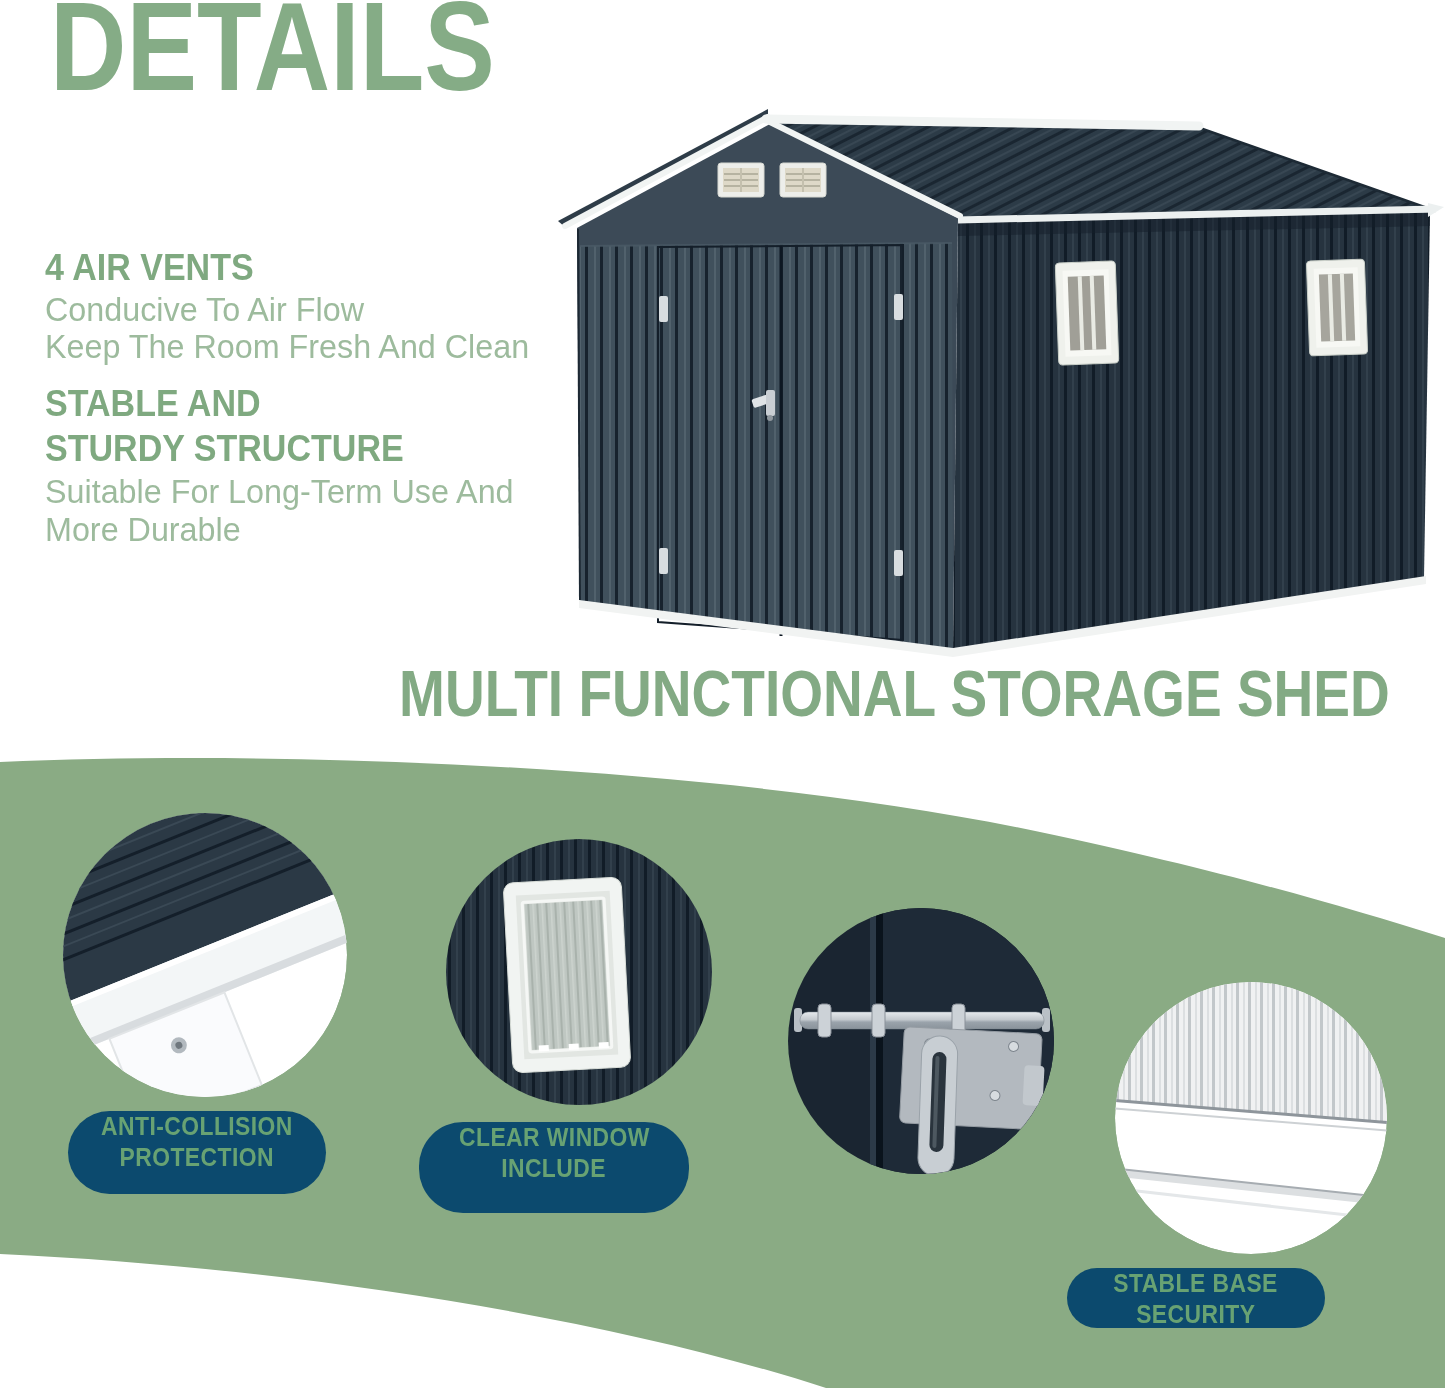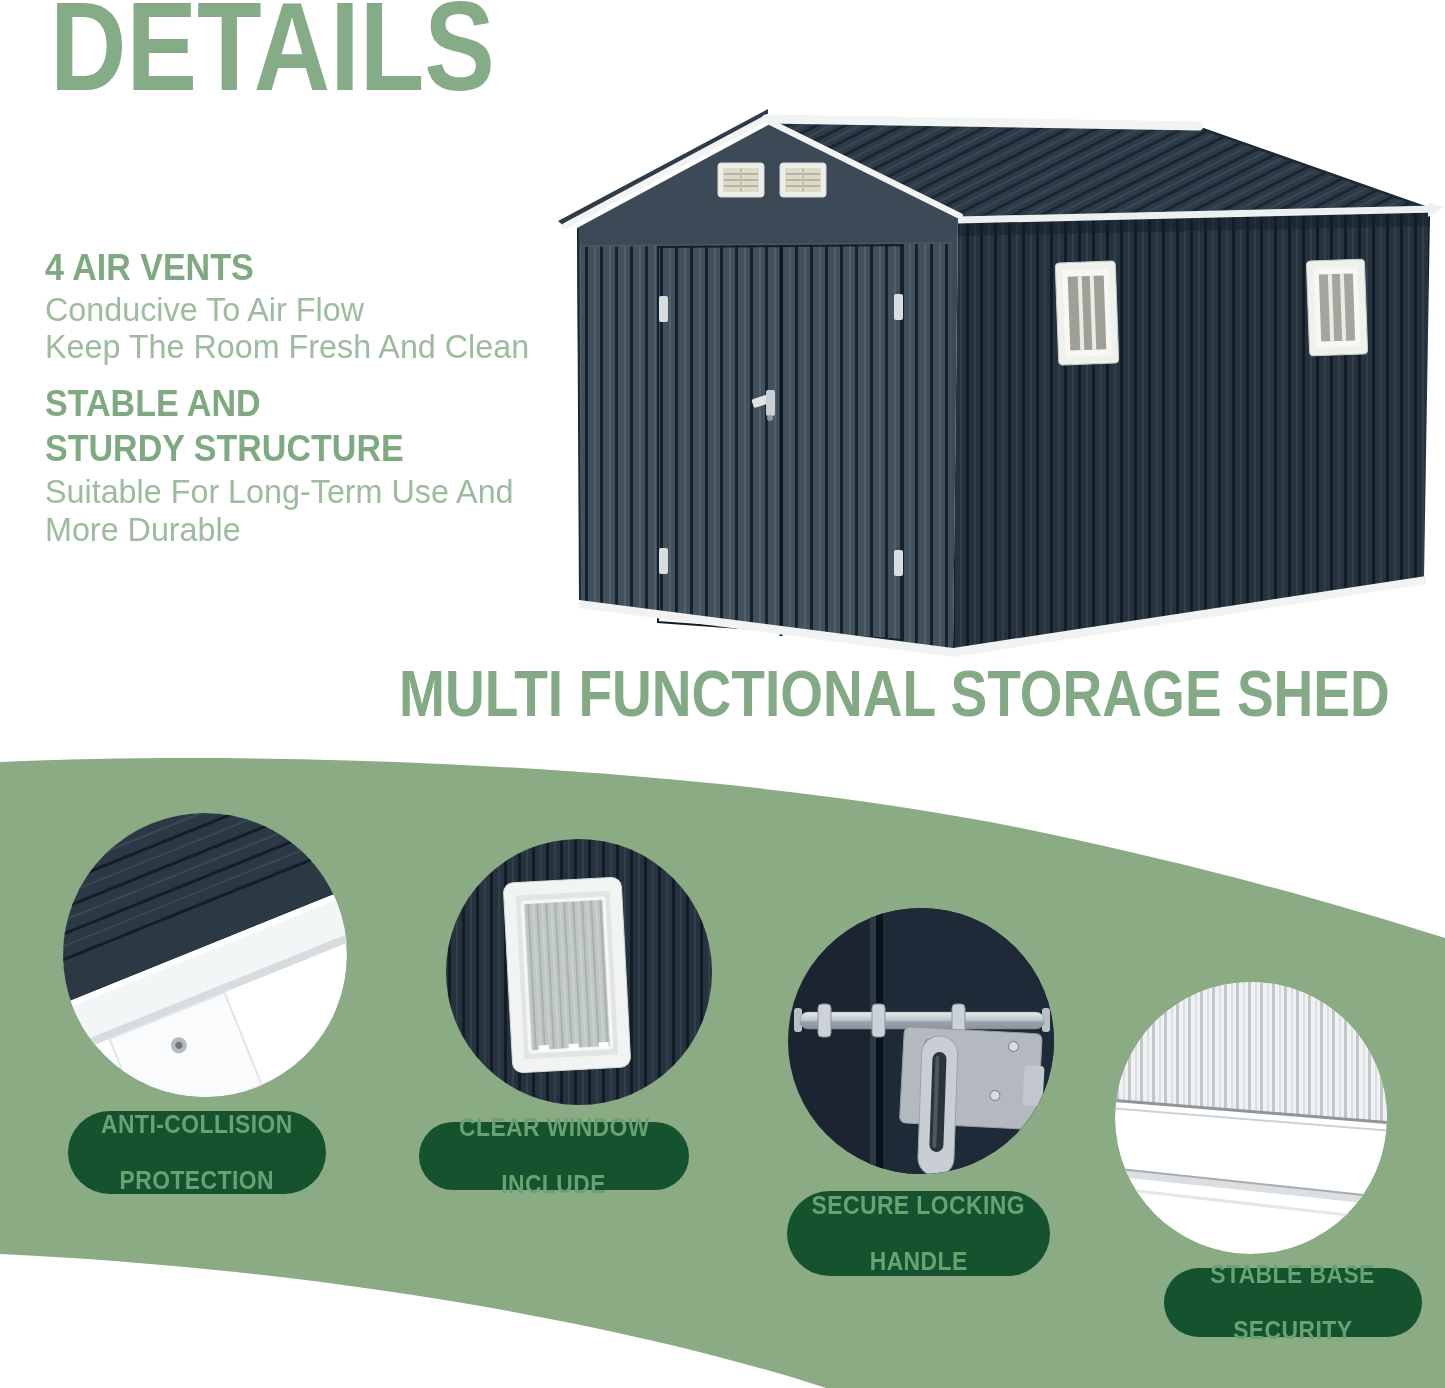--- a/index.html
+++ b/index.html
@@ -20,22 +20,22 @@
   .f-body{
     font-size:34px;color:#9dbb9d;
     transform:scaleX(0.95);transform-origin:left top;line-height:1.1;
   }
   .banner-heading{
     left:320px;top:662px;width:1130px;text-align:center;
     font-size:64px;font-weight:bold;color:#83aa84;line-height:1;
     transform:scaleX(0.86);transform-origin:center top;letter-spacing:0px;
   }
   .pill{
-    position:absolute;background:#14532d;border-radius:44px;
-    display:flex;flex-direction:column;align-items:center;justify-content:center;gap:25px;
+    position:absolute;background:#0c4a6e;border-radius:44px;
+    display:flex;flex-direction:column;align-items:center;justify-content:flex-start;
   }
   .pill-line{
     display:block;font-weight:bold;font-size:26px;color:#68a273;
     line-height:1.2;letter-spacing:0.5px;transform:scaleX(0.88);transform-origin:center;
     white-space:nowrap;
   }
 </style>
 </head>
 <body>
 
@@ -242,26 +242,22 @@
   <div class="abs f-title" style="left:45px;top:429px">STURDY STRUCTURE</div>
   <div class="abs f-body" style="left:45px;top:473px">Suitable For Long-Term Use And</div>
   <div class="abs f-body" style="left:45px;top:511px">More Durable</div>
 
   <div class="abs banner-heading">MULTI FUNCTIONAL STORAGE SHED</div>
 
   <div class="pill" style="left:68px;top:1111px;width:258px;height:83px">
     <span class="pill-line">ANTI-COLLISION</span>
     <span class="pill-line">PROTECTION</span>
   </div>
-  <div class="pill" style="left:419px;top:1122px;width:270px;height:68px">
+  <div class="pill" style="left:419px;top:1122px;width:270px;height:91px">
     <span class="pill-line">CLEAR WINDOW</span>
     <span class="pill-line">INCLUDE</span>
   </div>
-  <div class="pill" style="left:787px;top:1191px;width:263px;height:85px">
-    <span class="pill-line">SECURE LOCKING</span>
-    <span class="pill-line">HANDLE</span>
-  </div>
-  <div class="pill" style="left:1164px;top:1268px;width:258px;height:69px">
+  <div class="pill" style="left:1067px;top:1268px;width:258px;height:60px">
     <span class="pill-line">STABLE BASE</span>
     <span class="pill-line">SECURITY</span>
   </div>
 
 </div>
 
 </body></html>

